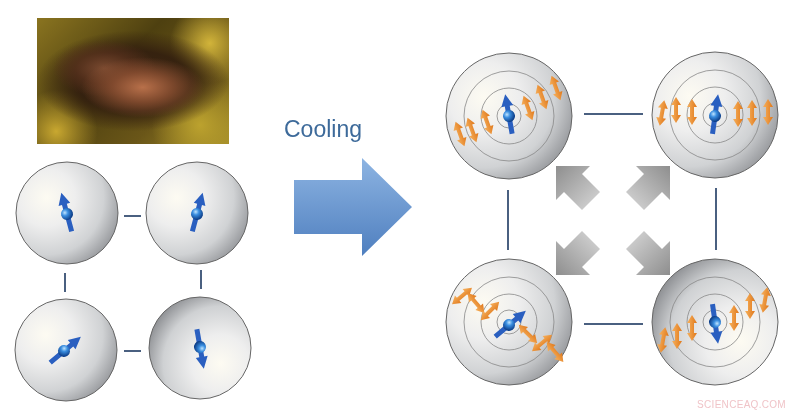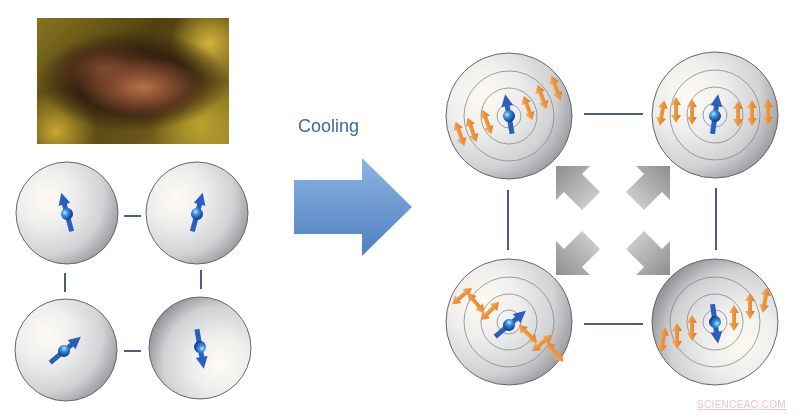--- a/index.html
+++ b/index.html
@@ -10,23 +10,23 @@
     background:
       radial-gradient(ellipse 40% 30% at 55% 55%, #b8704a 0%, rgba(140,80,50,0.8) 40%, rgba(0,0,0,0) 80%),
       radial-gradient(ellipse 30% 25% at 35% 40%, #7a4a30 0%, rgba(90,50,30,0.7) 50%, rgba(0,0,0,0) 90%),
       radial-gradient(ellipse 50% 40% at 50% 50%, #3a2414 0%, rgba(50,30,15,0.9) 60%, rgba(0,0,0,0) 100%),
       radial-gradient(circle at 10% 90%, #c9a830 0%, rgba(0,0,0,0) 20%),
       radial-gradient(circle at 90% 20%, #d2b43a 0%, rgba(0,0,0,0) 20%),
       radial-gradient(circle at 85% 85%, #bca22e 0%, rgba(0,0,0,0) 25%),
       linear-gradient(135deg, #8a7420 0%, #4e4010 40%, #6a5618 70%, #a08a28 100%);
   }
   .cooling {
-    left: 298px; top: 116px; font-size: 18px; color: #3d6a9a;
+    left: 284px; top: 116px; font-size: 23px; color: #3d6a9a;
   }
-  .footer-mark { right: 14px; bottom: 9px; font-size: 10px; color: #f0c4c8; letter-spacing: 0.3px; text-decoration: underline; }
+  .footer-mark { right: 14px; bottom: 9px; font-size: 10px; color: #f0c4c8; letter-spacing: 0.3px; }
   svg { position: absolute; left: 0; top: 0; }
 </style>
 </head>
 <body>
 
 <div class="abs photo"></div>
 
 <div class="abs cooling">Cooling</div>
 
 <svg width="800" height="419" viewBox="0 0 800 419">

